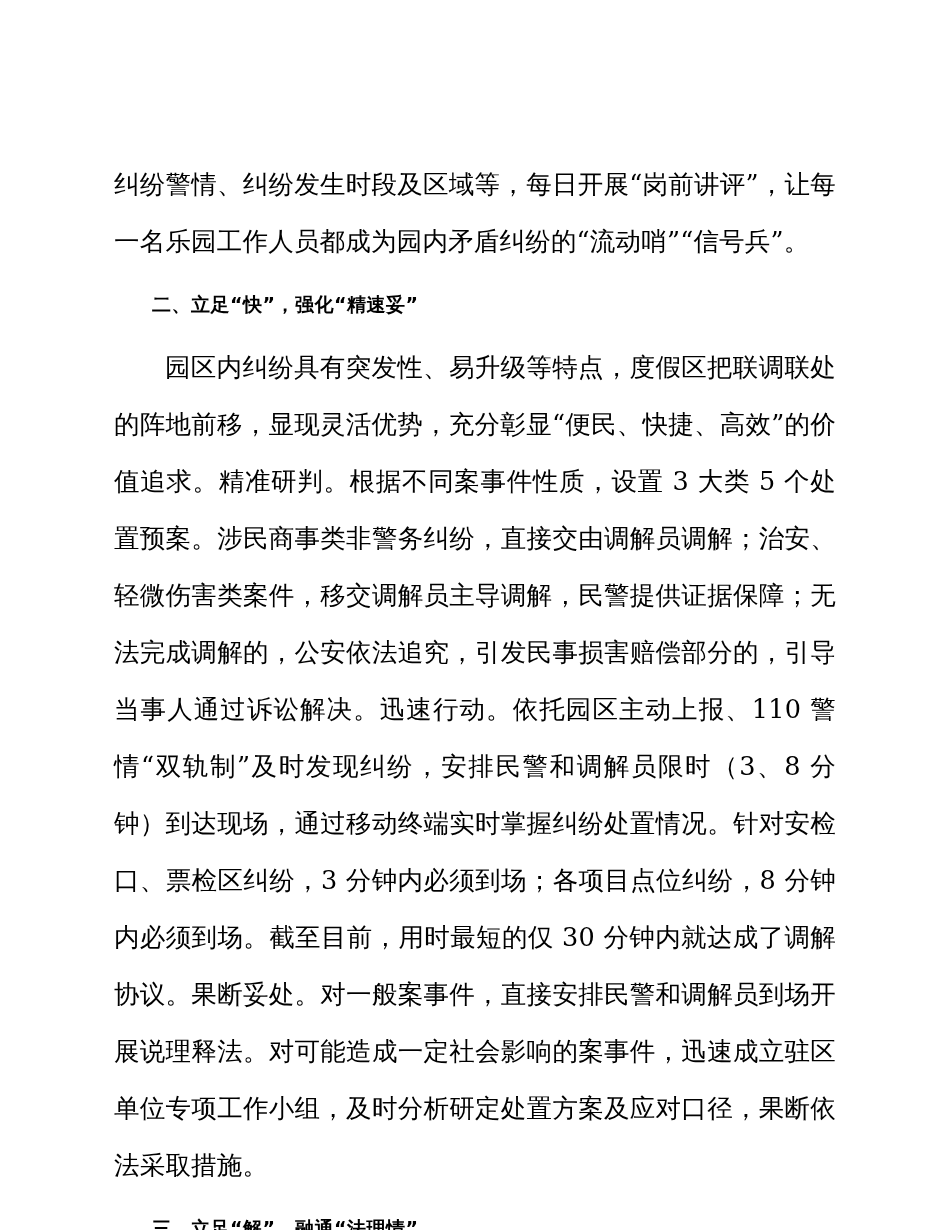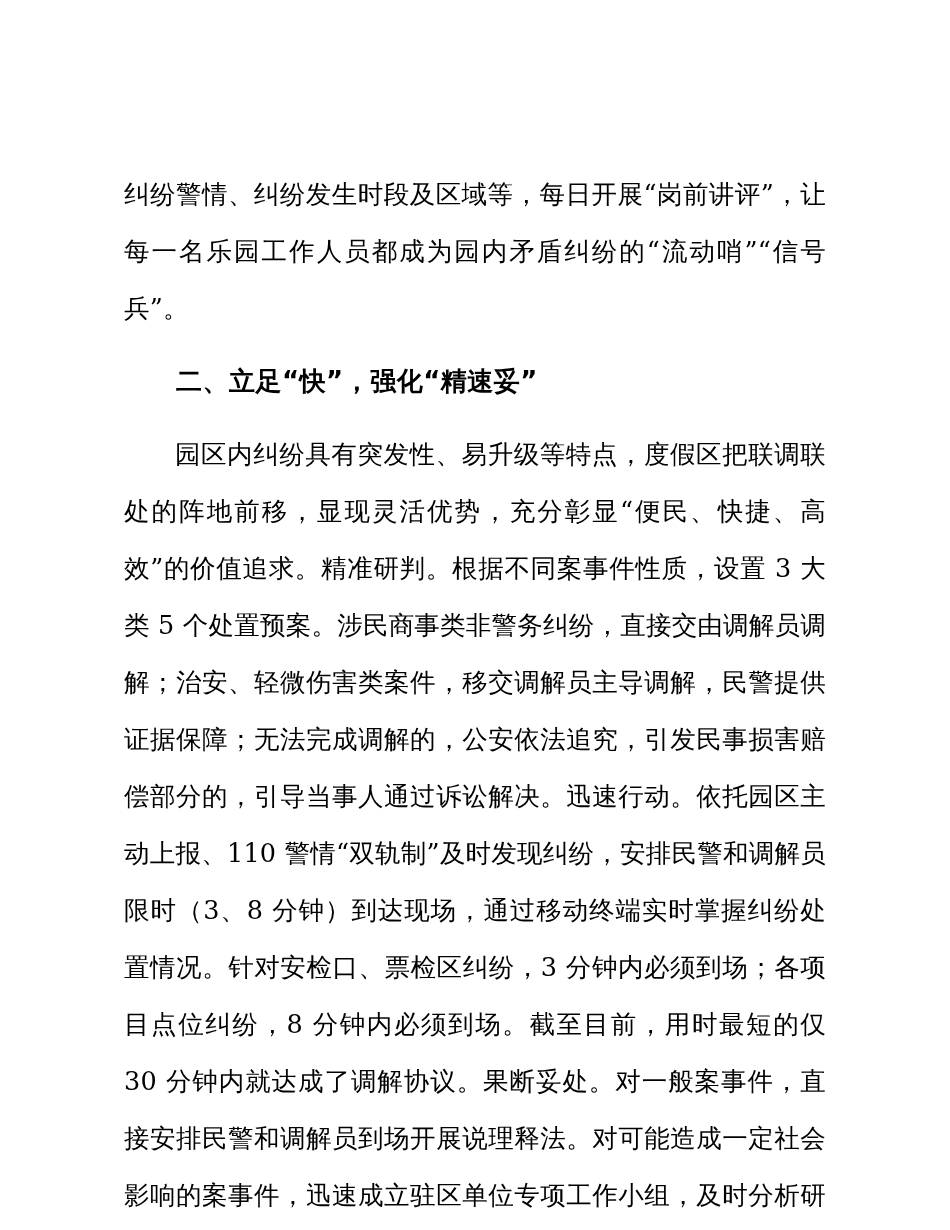--- a/index.html
+++ b/index.html
@@ -23,31 +23,31 @@
     background: #ffffff;
   }
   .doc-body {
     font-size: 25.5px;
     line-height: 57px;
     text-align: justify;
     text-justify: inter-ideograph;
     letter-spacing: 0.2px;
   }
   p {
-    margin: 16px;
+    margin: 6px;
     padding: 0;
   }
   .para {
     text-indent: 2em;
   }
   .heading {
     text-indent: 2em;
     font-weight: bold;
     font-family: "DejaVu Sans", "Liberation Sans", sans-serif;
-    font-size: 26px;
+    font-size: 19px;
     letter-spacing: 0.5px;
   }
   .cont {
     text-indent: 0;
   }
 </style>
 </head>
 <body>
 
 <div class="page">

